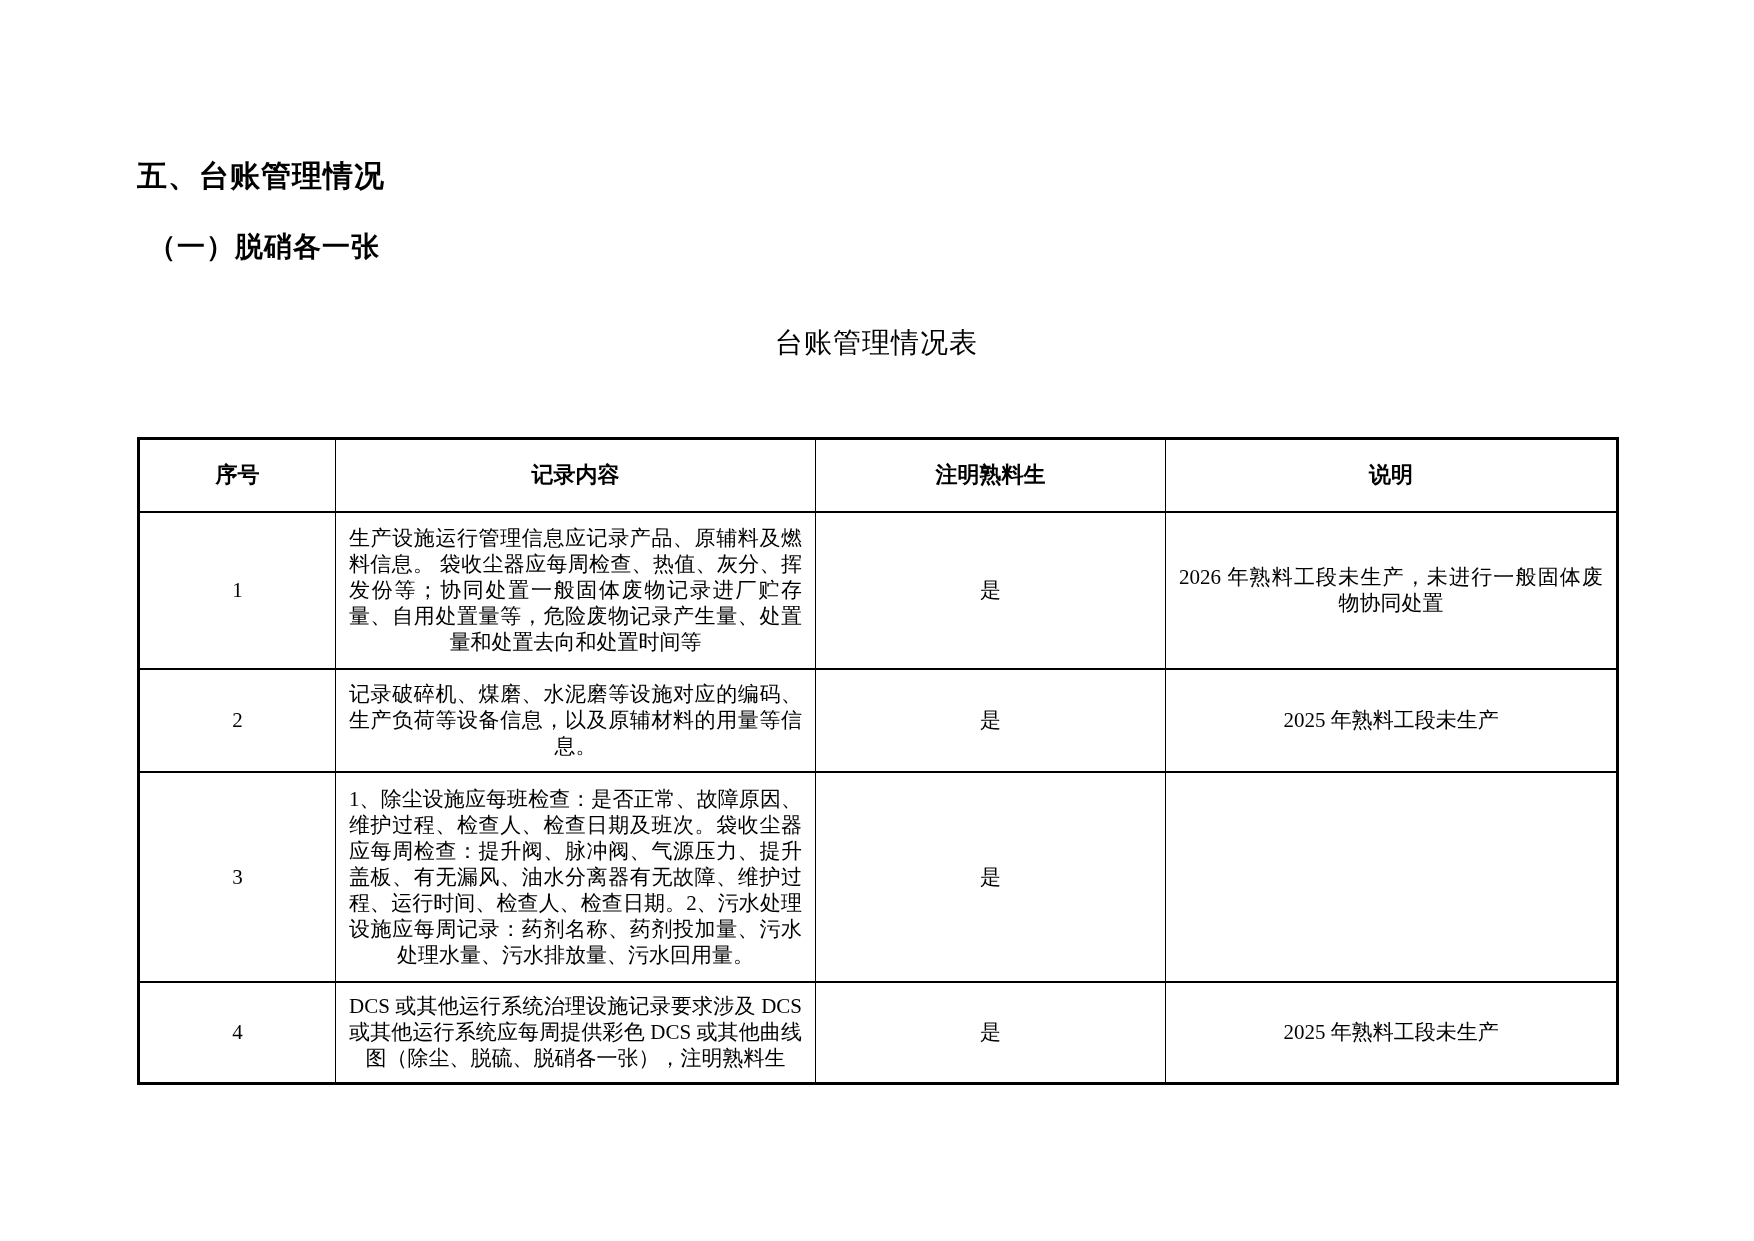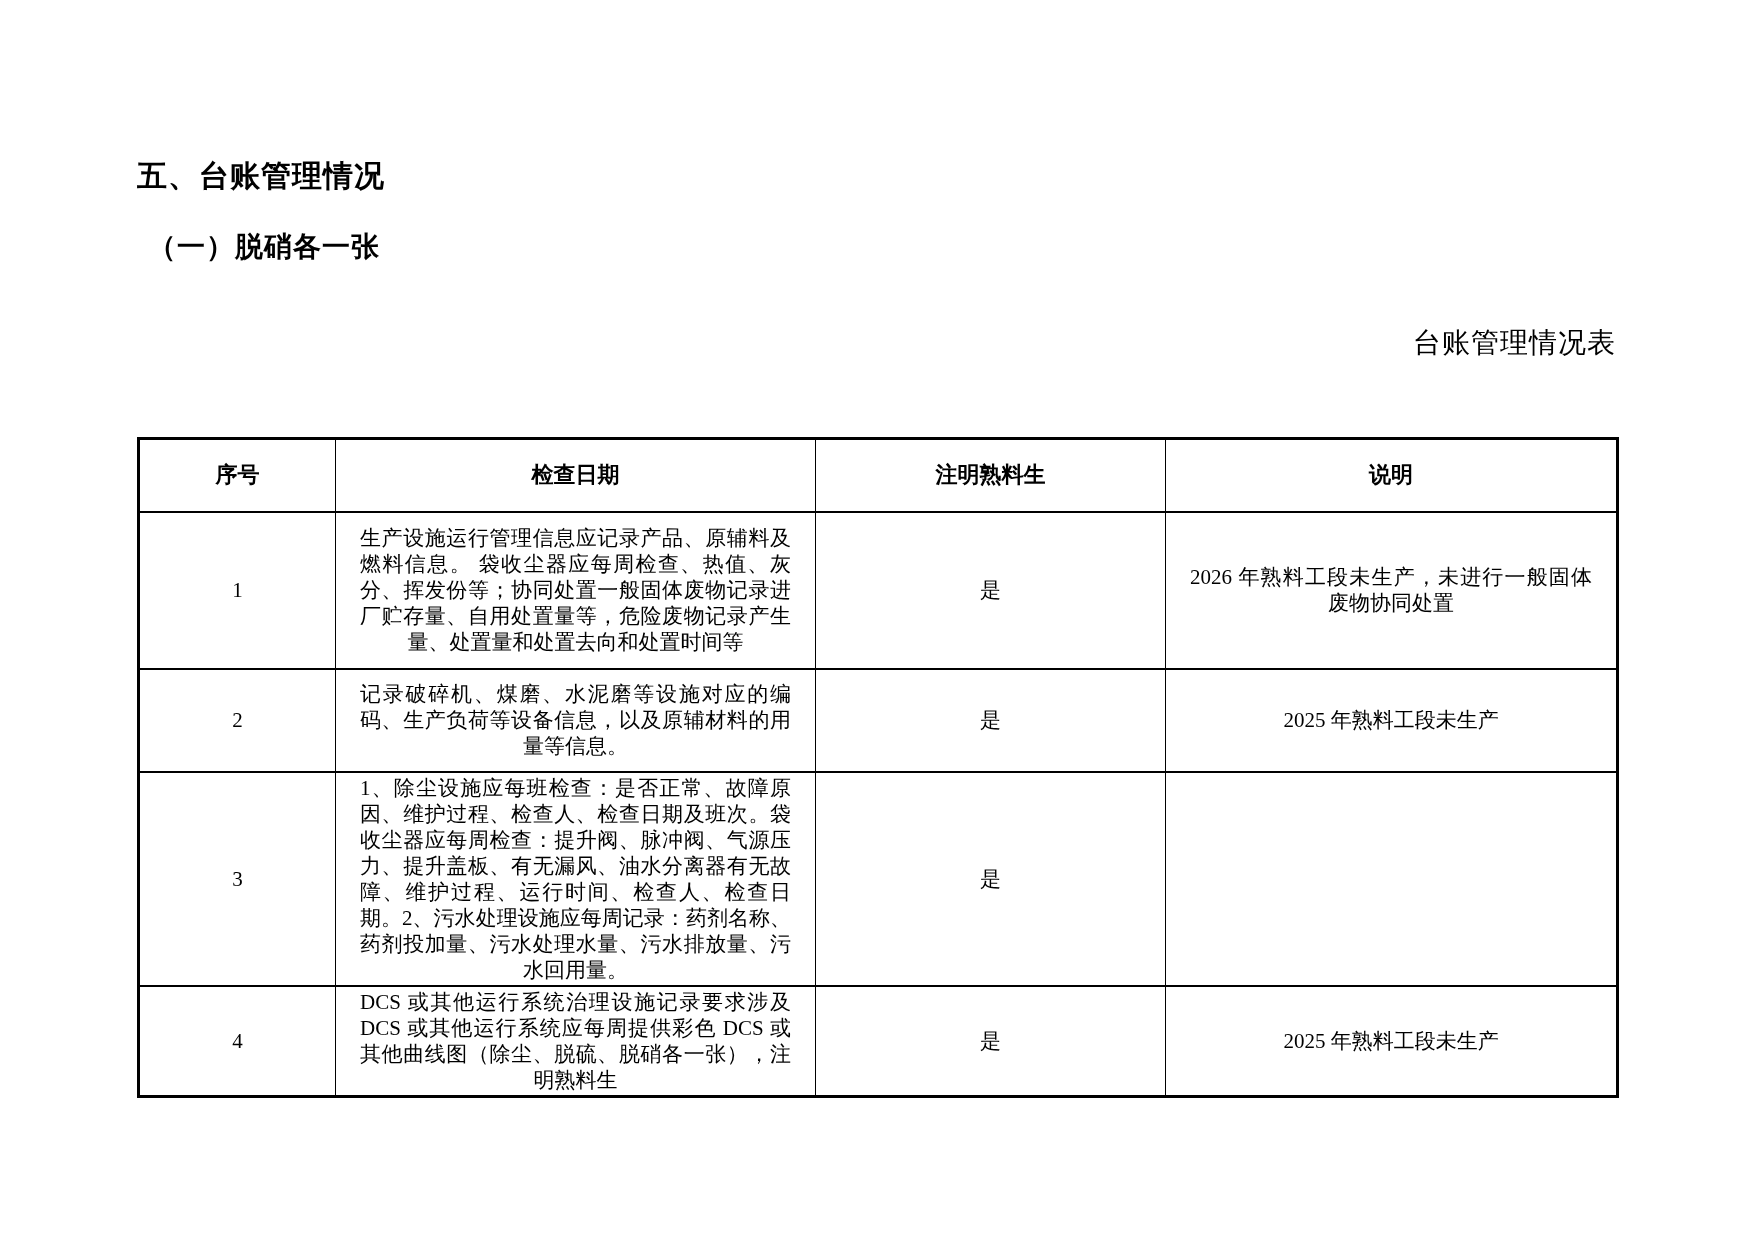--- a/index.html
+++ b/index.html
@@ -36,21 +36,21 @@
     font-weight: bold;
     font-size: 28px;
     letter-spacing: 1px;
     white-space: nowrap;
   }
   .table-title {
     position: absolute;
     left: 137px;
     top: 324px;
     width: 1479px;
-    text-align: right;
+    text-align: center;
     font-size: 28px;
     font-weight: normal;
     letter-spacing: 1px;
   }
   table.ledger {
     position: absolute;
     left: 137px;
     top: 437px;
     width: 1479px;
     border-collapse: collapse;
@@ -59,21 +59,21 @@
   }
   table.ledger th,
   table.ledger td {
     border-left: 1px solid #000000;
     border-right: 1px solid #000000;
     border-top: 2px solid #000000;
     border-bottom: 2px solid #000000;
     font-size: 21px;
     line-height: 26px;
     vertical-align: middle;
-    padding: 2px 24px;
+    padding: 2px 13px;
     overflow: hidden;
   }
   table.ledger th {
     font-weight: bold;
     text-align: center;
     font-size: 22px;
   }
   td.c-no, td.c-complete {
     text-align: center;
   }
@@ -102,21 +102,21 @@
   <table class="ledger">
     <colgroup>
       <col style="width:197px">
       <col style="width:480px">
       <col style="width:350px">
       <col style="width:452px">
     </colgroup>
     <tbody>
         <tr class="r-header">
       <th>序号</th>
-      <th>检查日期</th>
+      <th>记录内容</th>
       <th>注明熟料生</th>
       <th>说明</th>
     </tr>
     <tr class="r-1">
       <td class="c-no">1</td>
       <td class="c-content">生产设施运行管理信息应记录产品、原辅料及燃料信息。 袋收尘器应每周检查、热值、灰分、挥发份等；协同处置一般固体废物记录进厂贮存量、自用处置量等，危险废物记录产生量、处置量和处置去向和处置时间等</td>
       <td class="c-complete">是</td>
       <td class="c-note">2026 年熟料工段未生产，未进行一般固体废物协同处置</td>
     </tr>
     <tr class="r-2">

